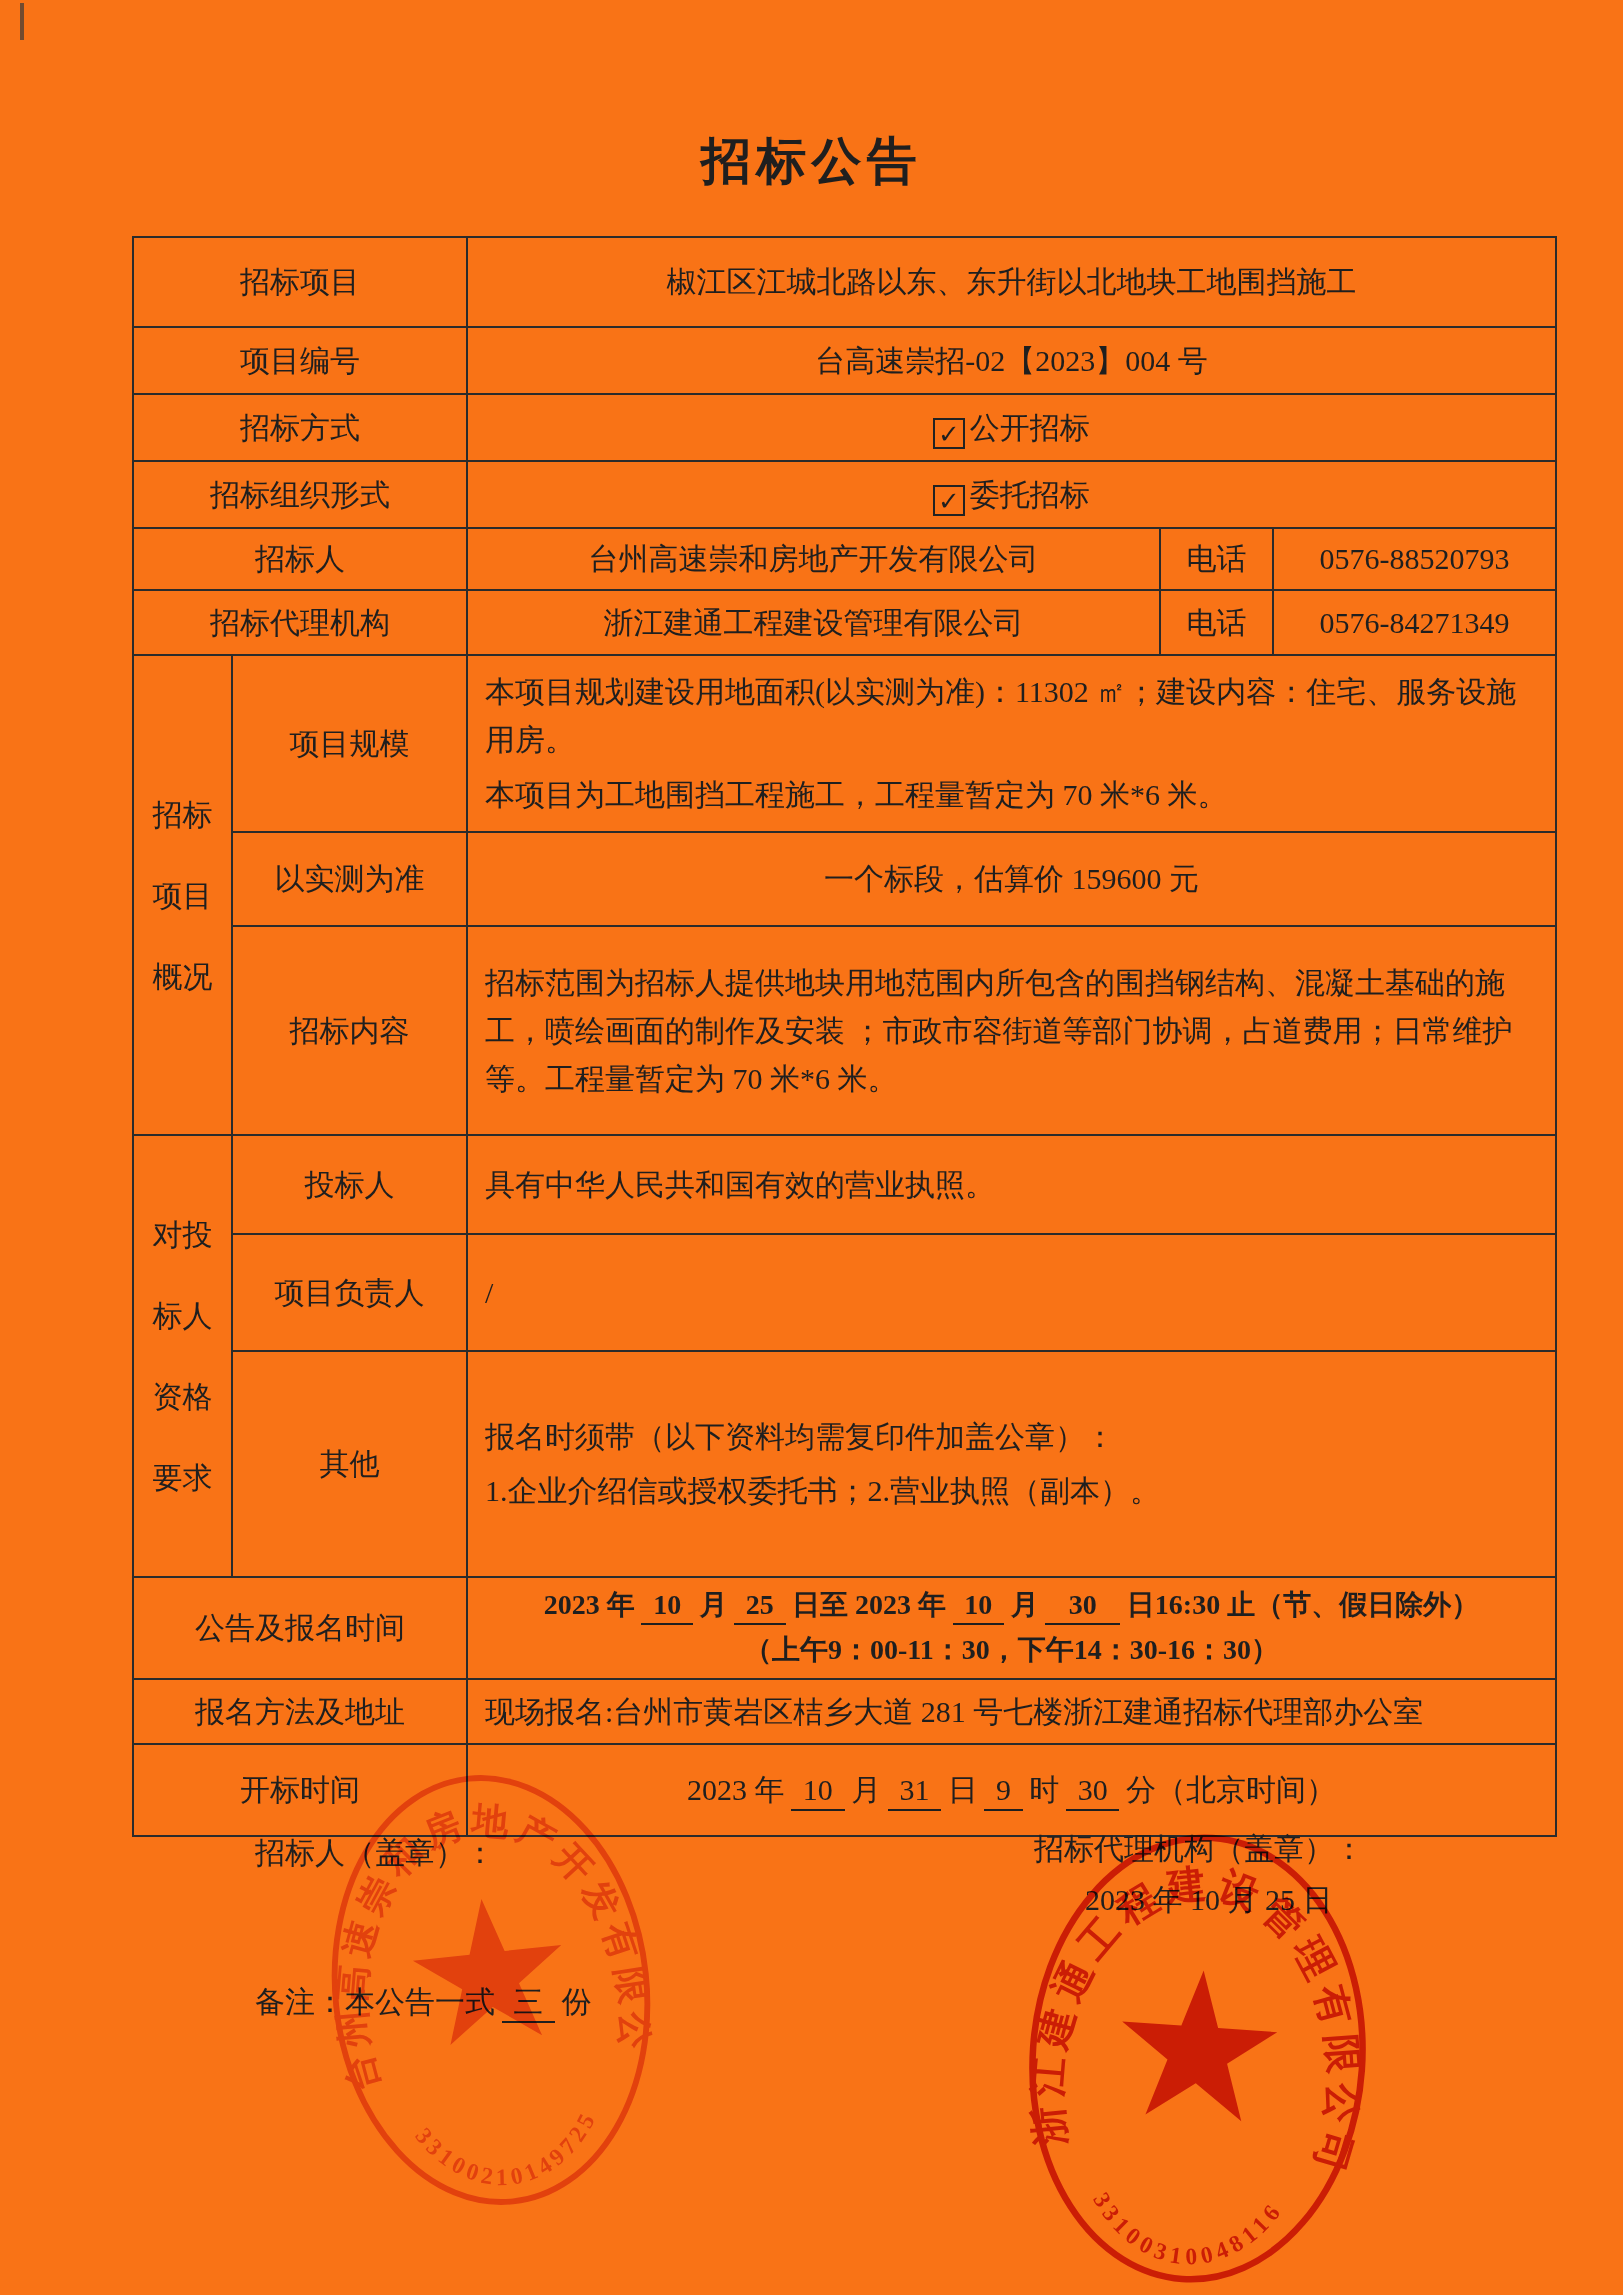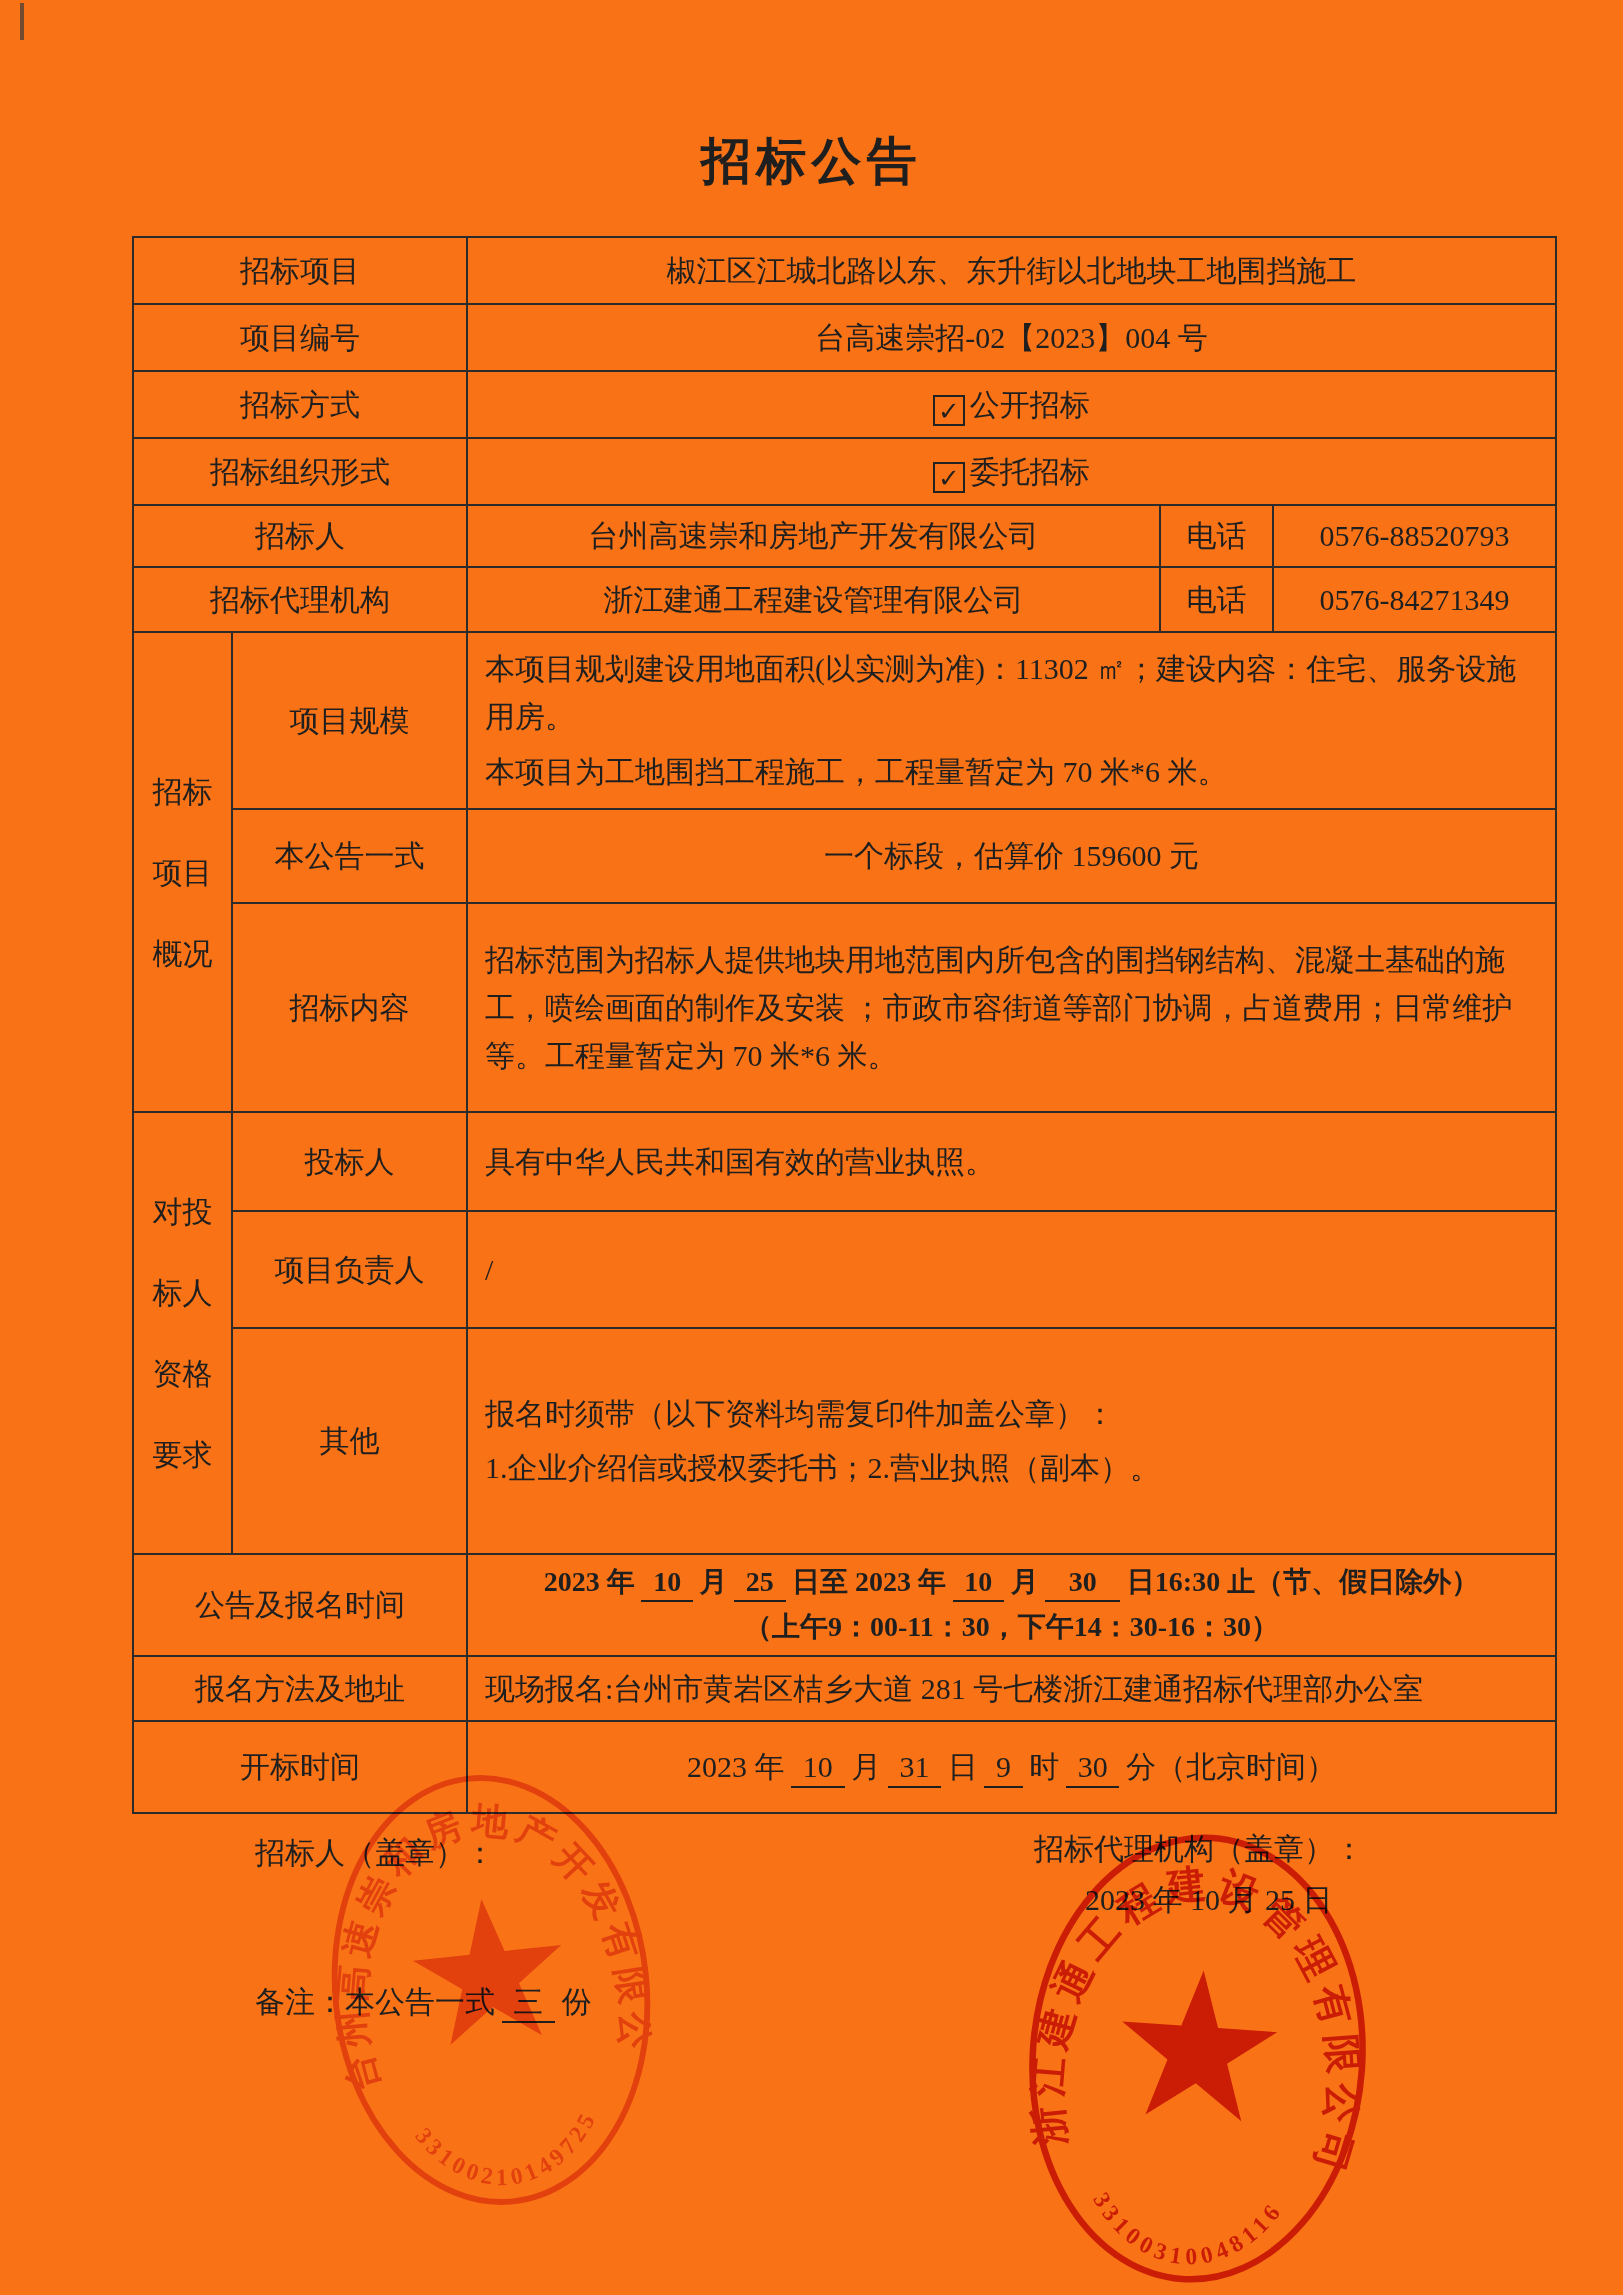--- a/index.html
+++ b/index.html
@@ -74,21 +74,21 @@
   <table class="doc">
     <colgroup>
       <col style="width:99px">
         <col style="width:235px">
         <col style="width:693px">
         <col style="width:113px">
         <col style="width:283px">
     </colgroup>
 
     <tbody>
-        <tr style="height:67px">
+        <tr style="height:90px">
       <td class="lab" colspan="2">招标项目</td>
       <td class="center" colspan="3">椒江区江城北路以东、东升街以北地块工地围挡施工</td>
     </tr>
 
     <tr style="height:67px">
       <td class="lab" colspan="2">项目编号</td>
       <td class="center" colspan="3">台高速崇招-02【2023】004 号</td>
     </tr>
 
     <tr style="height:67px">
@@ -130,21 +130,21 @@
         <div class="vline">概况</div>
       </td>
       <td class="lab">项目规模</td>
       <td class="left content" colspan="3">
         <div class="para">本项目规划建设用地面积(以实测为准)：11302 ㎡；建设内容：住宅、服务设施用房。</div>
         <div class="para">本项目为工地围挡工程施工，工程量暂定为 70 米*6 米。</div>
       </td>
     </tr>
 
     <tr style="height:94px">
-      <td class="lab">本公告一式</td>
+      <td class="lab">以实测为准</td>
       <td class="center" colspan="3">一个标段，估算价 159600 元</td>
     </tr>
 
     <tr style="height:209px">
       <td class="lab">招标内容</td>
       <td class="left content" colspan="3">招标范围为招标人提供地块用地范围内所包含的围挡钢结构、混凝土基础的施工，喷绘画面的制作及安装 ；市政市容街道等部门协调，占道费用；日常维护等。工程量暂定为 70 米*6 米。</td>
     </tr>
 
     <tr style="height:99px">
       <td class="vsec" rowspan="3">

